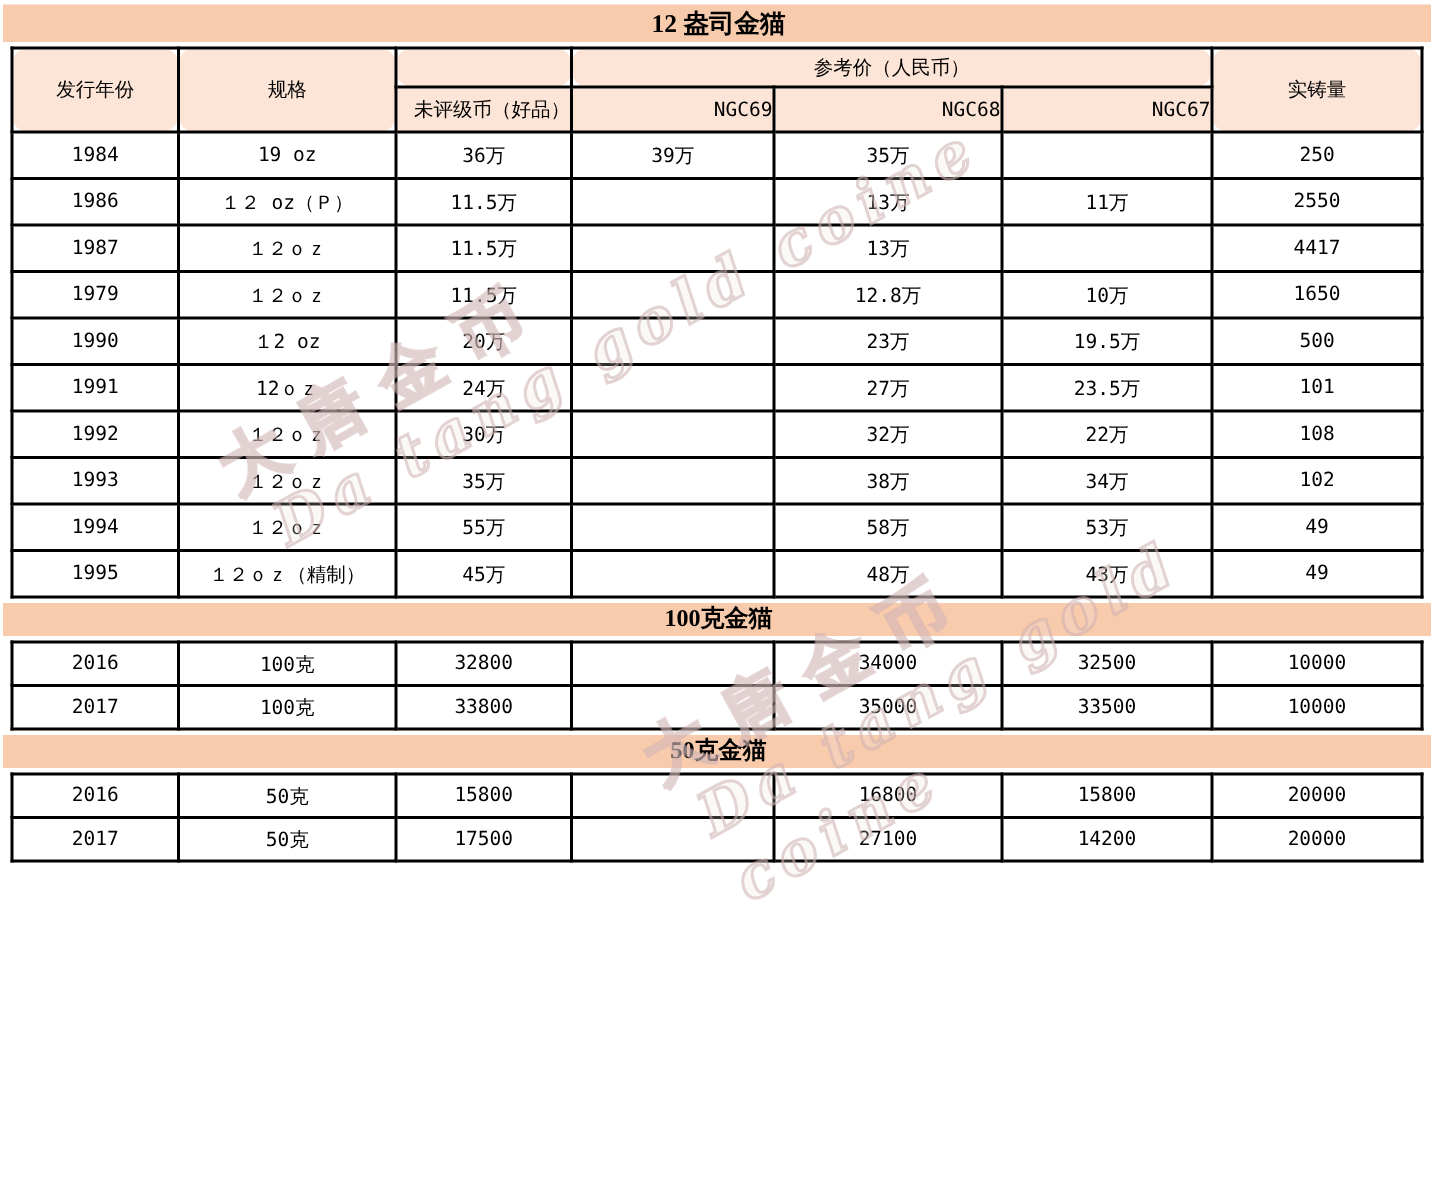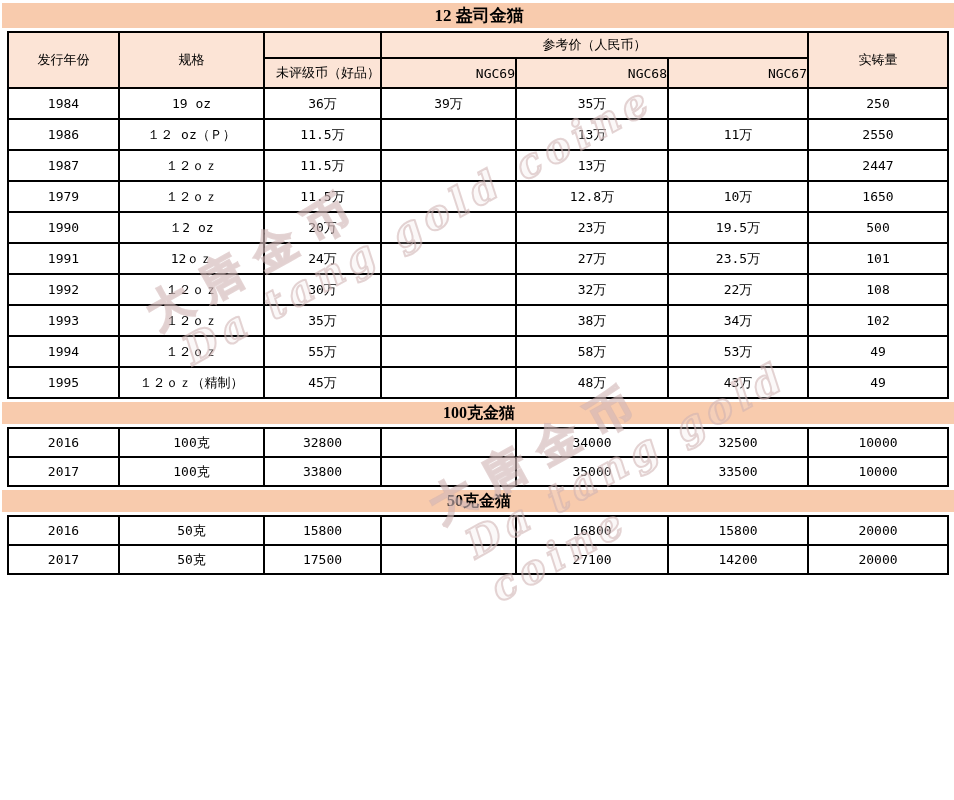--- a/index.html
+++ b/index.html
@@ -11,21 +11,21 @@
        font-weight:bold;color:#000;}
   .title-bar{height:25px;line-height:25px;font-size:17px;
        width:calc(100% + 10px);margin-left:-5px;margin-bottom:3px;}
   .section-bar{height:22px;line-height:22px;font-size:16px;
        width:calc(100% + 10px);margin-left:-5px;margin-top:3px;margin-bottom:3px;text-align:center;}
   table{border-collapse:collapse;table-layout:fixed;width:940px;background:#fff;}
   th,td{border:2px solid #000;text-align:center;vertical-align:middle;
         padding:0;font-size:13px;font-weight:normal;color:#000;
         overflow:hidden;white-space:nowrap;}
   thead th{background:#FCE4D6;}
-  tr.hrow1 th{height:24px;}
+  tr.hrow1 th{height:24px;border-radius:11px;}
   tr.hrow2 th{height:28px;text-align:right;}
   #main-table tbody td{height:29px;}
   .sub-table tbody td{height:27px;}
   col.c1{width:111px;} col.c2{width:145px;} col.c3{width:117px;}
   col.c4{width:135px;} col.c5{width:152px;} col.c6{width:140px;} col.c7{width:140px;}
   
   .stamp{position:absolute;z-index:6;pointer-events:none;
          transform:rotate(-29deg);
          color:rgba(236,221,221,0.22);
          -webkit-text-stroke:2px rgba(206,177,177,0.55);
@@ -91,21 +91,21 @@
           <td>11万</td>
           <td>2550</td>
         </tr>
         <tr>
           <td>1987</td>
           <td>１２ｏｚ</td>
           <td>11.5万</td>
           <td></td>
           <td>13万</td>
           <td></td>
-          <td>2447</td>
+          <td>4417</td>
         </tr>
         <tr>
           <td>1979</td>
           <td>１２ｏｚ</td>
           <td>11.5万</td>
           <td></td>
           <td>12.8万</td>
           <td>10万</td>
           <td>1650</td>
         </tr>

